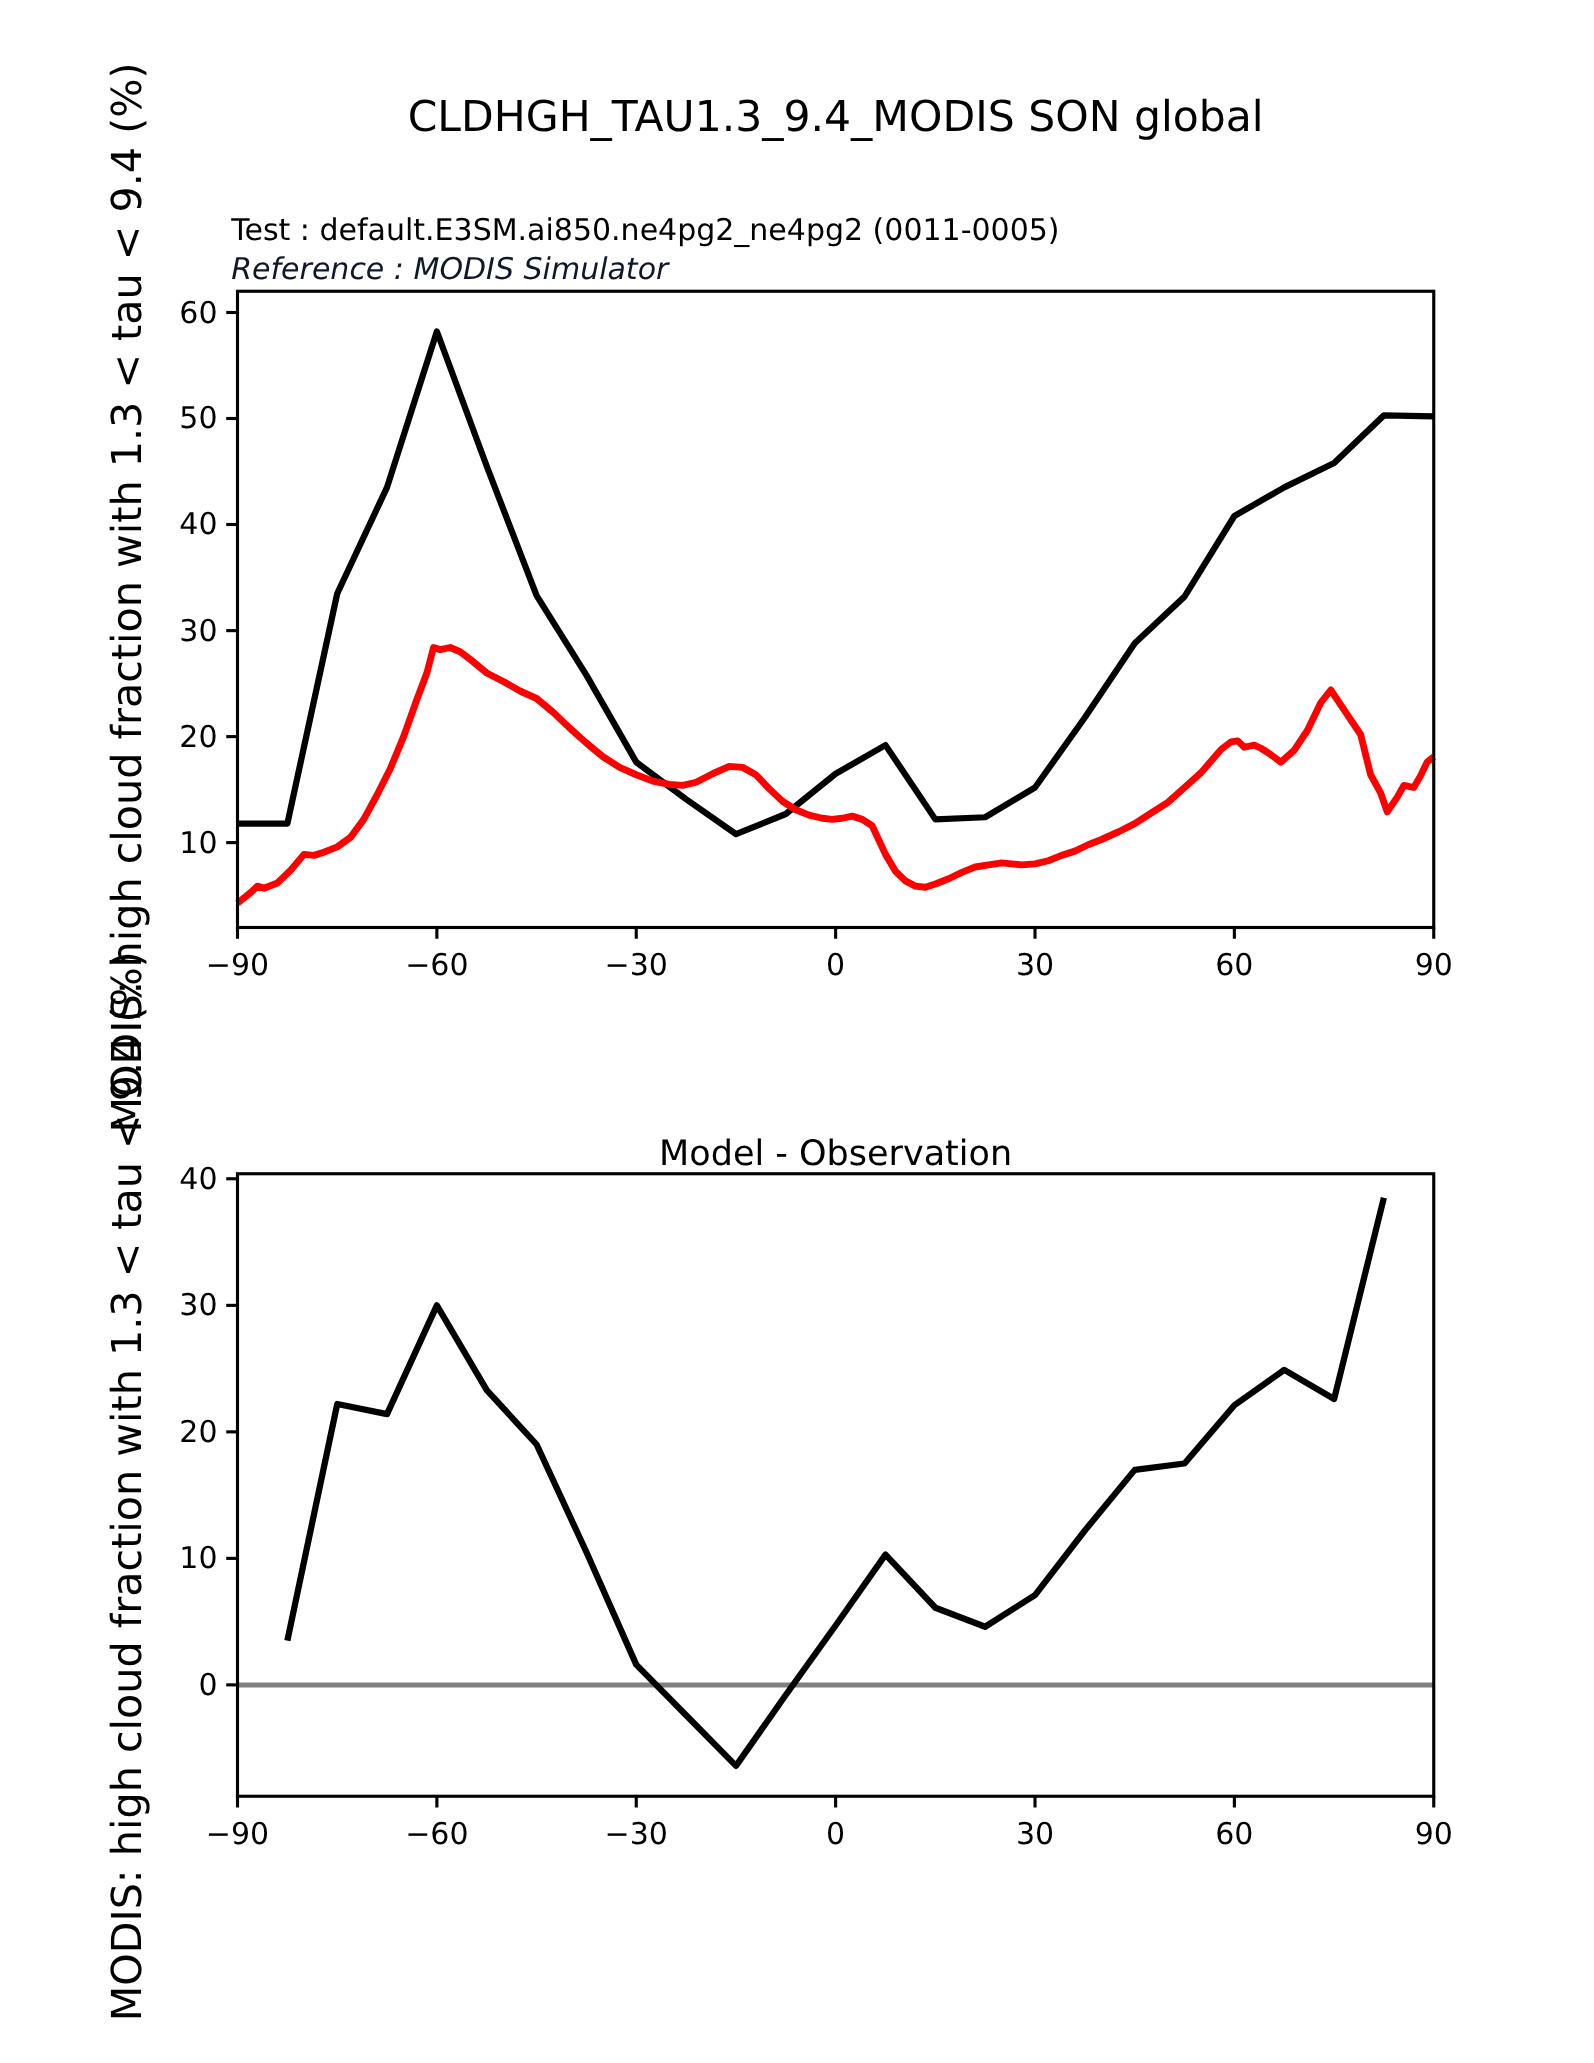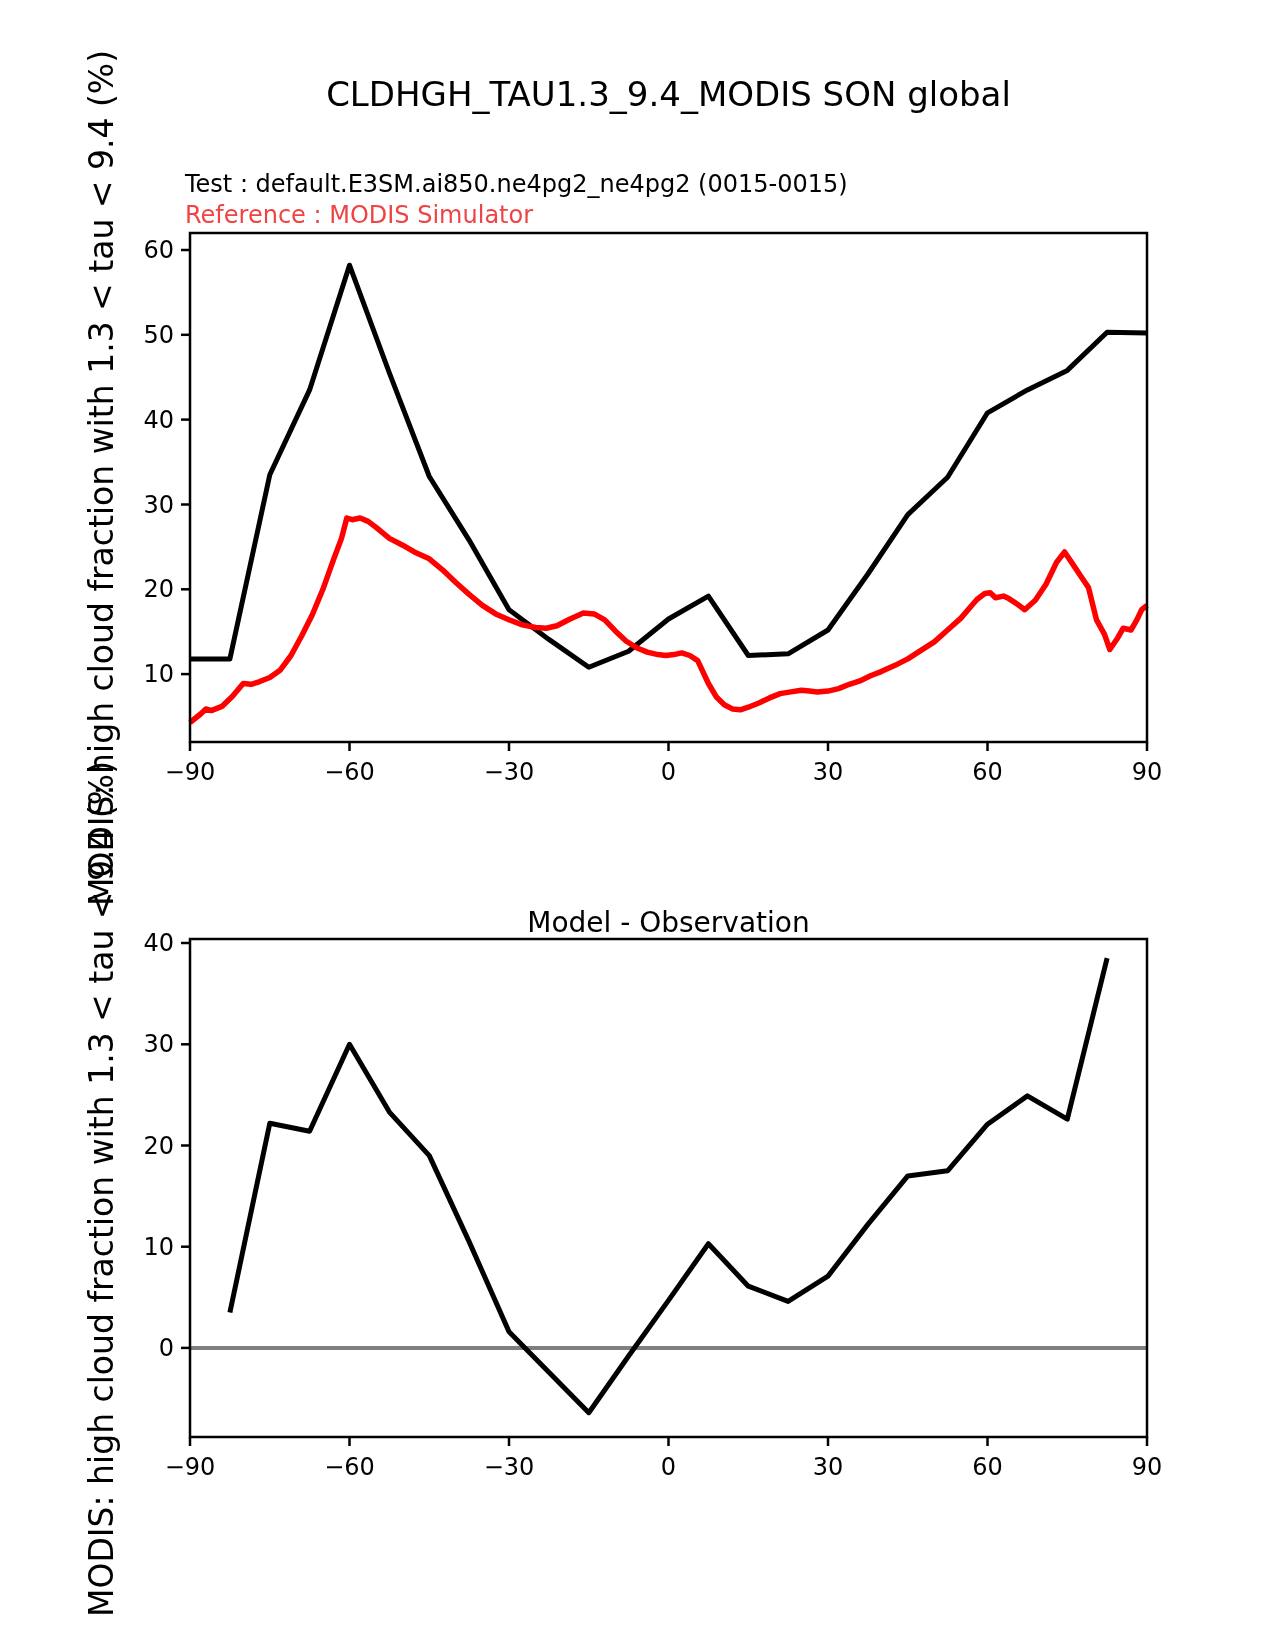--- a/index.html
+++ b/index.html
@@ -43,23 +43,23 @@
 <body>
 
 <div class="figure">
 
   <div class="ylabel top">MODIS: high cloud fraction with 1.3 &lt; tau &lt; 9.4 (%)</div>
 
   <div class="ylabel bottom">MODIS: high cloud fraction with 1.3 &lt; tau &lt; 9.4 (%)</div>
 
   <div class="fig-title">CLDHGH_TAU1.3_9.4_MODIS SON global</div>
 
-  <div class="test-line">Test : default.E3SM.ai850.ne4pg2_ne4pg2 (0015-0015)</div>
+  <div class="test-line">Test : default.E3SM.ai850.ne4pg2_ne4pg2 (0011-0005)</div>
 
-  <div class="ref-line" style="color: #ef4444;">Reference : MODIS Simulator</div>
+  <div class="ref-line" style="color: #0f172a; font-style: italic;">Reference : MODIS Simulator</div>
 
   <div class="panel2-title">Model - Observation</div>
 
   <svg id="chart-svg" class="chart-svg" width="1275" height="1650" viewBox="0 0 1275 1650">
       <g>
         <polyline points="190.0,658.9 229.9,658.9 269.8,474.8 309.6,389.9 349.5,265.2 389.4,373.0 429.3,476.5 469.1,540.1 509.0,609.7 548.9,639.4 588.8,667.3 628.6,651.2 668.5,619.0 708.4,596.1 748.3,655.5 788.1,653.8 828.0,630.0 867.9,574.0 907.8,514.6 947.6,477.3 987.5,412.8 1027.4,389.9 1067.3,370.4 1107.1,332.3 1147.0,333.1" fill="none" stroke="#000000" stroke-width="5" stroke-linejoin="round" stroke-linecap="butt"></polyline>
         <polyline points="190.0,722.5 200.6,714.0 205.9,708.9 211.3,710.6 221.9,706.4 232.5,696.2 243.2,683.5 251.1,684.3 259.1,681.8 269.8,677.5 280.4,669.9 291.0,655.5 301.6,636.0 312.3,614.8 322.9,589.3 333.5,559.6 341.5,538.4 346.8,518.0 352.2,519.7 360.1,518.0 368.1,521.4 376.1,527.4 389.4,538.4 402.7,545.2 416.0,552.8 429.3,558.8 442.5,569.8 455.8,582.5 469.1,594.4 482.4,605.4 495.7,613.9 509.0,619.8 522.3,624.9 535.6,627.5 546.2,628.3 556.9,625.8 570.1,619.0 583.4,613.1 594.1,613.9 604.7,619.8 615.3,630.9 626.0,641.0 636.6,647.8 647.2,652.1 657.9,654.6 665.8,655.5 673.8,654.6 681.8,652.9 689.8,655.5 697.7,660.6 708.4,683.5 716.4,697.0 724.3,704.7 732.3,708.9 740.3,709.8 748.3,707.2 758.9,703.0 769.5,697.9 780.1,693.6 790.8,691.9 801.4,690.3 809.4,691.1 817.4,691.9 828.0,691.1 838.6,688.6 849.3,684.3 859.9,680.9 870.5,675.8 881.2,671.6 894.5,665.6 907.8,658.9 921.0,650.4 934.3,641.9 947.6,630.0 960.9,618.1 968.9,608.8 976.9,599.5 984.8,593.5 990.2,592.7 995.5,597.8 1003.4,596.1 1008.8,598.6 1016.7,603.7 1024.7,609.7 1035.3,600.3 1046.0,584.2 1056.6,562.2 1064.6,552.0 1072.6,563.9 1080.5,575.7 1088.5,587.6 1096.5,619.8 1104.5,634.3 1109.8,649.5 1117.8,637.7 1123.1,628.3 1131.0,630.0 1136.4,620.7 1141.7,609.7 1147.0,605.4" fill="none" stroke="#ff0000" stroke-width="5.5" stroke-linejoin="round" stroke-linecap="butt"></polyline>
         <rect x="190" y="233" width="957" height="509" fill="none" stroke="#000000" stroke-width="2.5"></rect>
         <line x1="190.0" x2="190.0" y1="742" y2="751" stroke="#000" stroke-width="2.5"></line>
         <text x="190.0" y="780" text-anchor="middle" font-size="24" fill="#000">−90</text>

